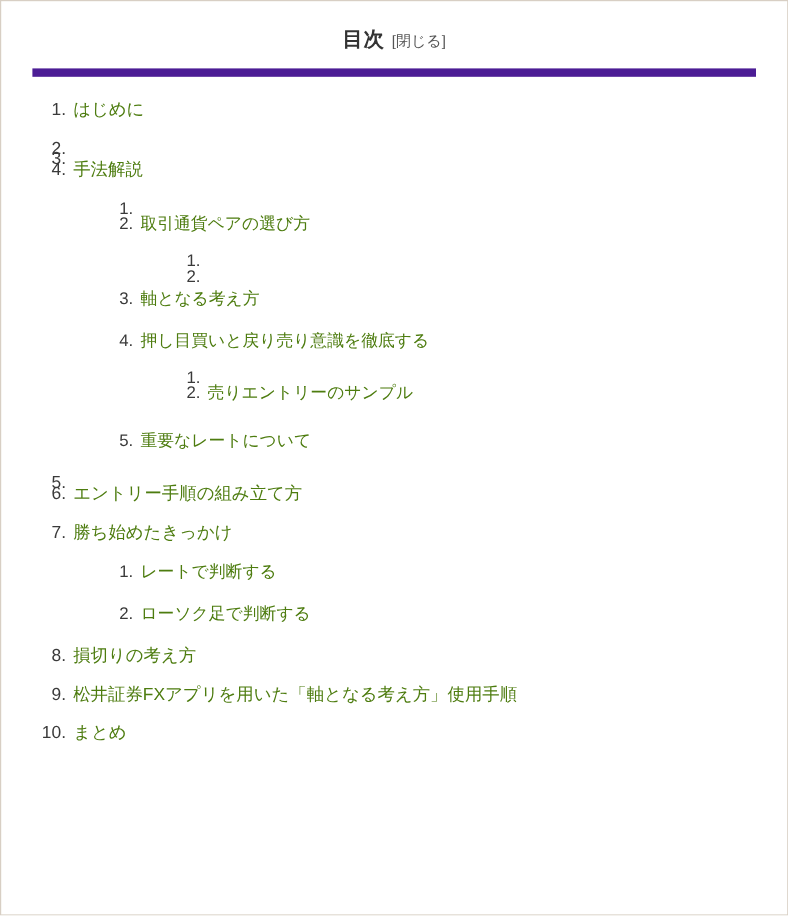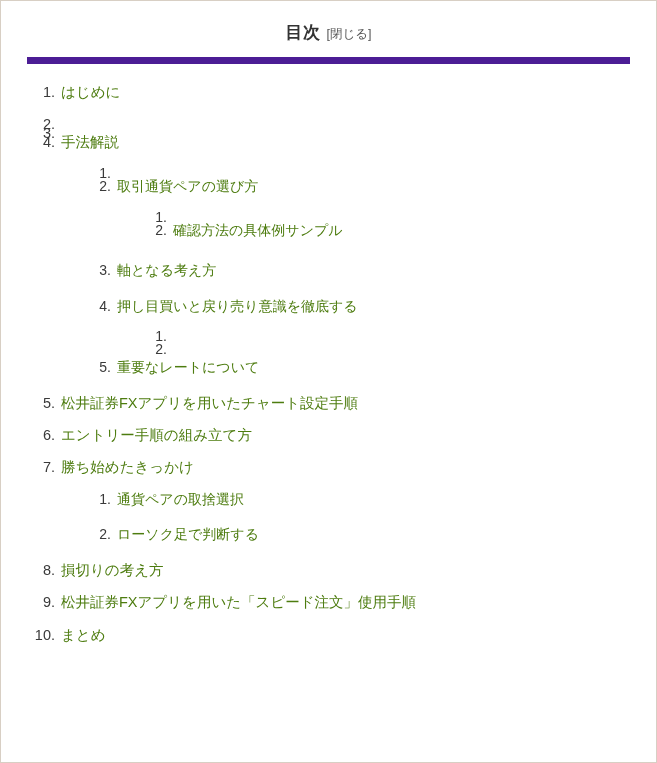--- a/index.html
+++ b/index.html
@@ -135,90 +135,89 @@
             <li>
               <span class="num">2.</span>
               <a class="toc-link">取引通貨ペアの選び方</a>
               <div class="lvl2-wrap">
                 <ol class="sub-list">
                   <li>
                     <span class="num">1.</span>
                   </li>
                   <li>
                     <span class="num">2.</span>
-                    <a class="toc-link">確認方法の具体例サンプル</a>
                   </li>
                 </ol>
               </div>
             </li>
 
             <li>
               <span class="num">3.</span>
               <a class="toc-link">軸となる考え方</a>
             </li>
 
             <li>
               <span class="num">4.</span>
               <a class="toc-link">押し目買いと戻り売り意識を徹底する</a>
               <div class="lvl2-wrap">
                 <ol class="sub-list">
                   <li>
                     <span class="num">1.</span>
                   </li>
                   <li>
                     <span class="num">2.</span>
+                    <a class="toc-link">売りエントリーのサンプル</a>
                   </li>
                 </ol>
               </div>
             </li>
 
             <li>
               <span class="num">5.</span>
               <a class="toc-link">重要なレートについて</a>
             </li>
 
           </ol>
         </div>
       </li>
 
       <li>
         <span class="num">5.</span>
-        <a class="toc-link">松井証券FXアプリを用いたチャート設定手順</a>
       </li>
 
       <li>
         <span class="num">6.</span>
         <a class="toc-link">エントリー手順の組み立て方</a>
       </li>
 
       <li>
         <span class="num">7.</span>
         <a class="toc-link">勝ち始めたきっかけ</a>
         <div class="lvl1-wrap">
           <ol class="sub-list">
             <li>
               <span class="num">1.</span>
-              <a class="toc-link">通貨ペアの取捨選択</a>
+              <a class="toc-link">レートで判断する</a>
             </li>
             <li>
               <span class="num">2.</span>
               <a class="toc-link">ローソク足で判断する</a>
             </li>
           </ol>
         </div>
       </li>
 
       <li>
         <span class="num">8.</span>
         <a class="toc-link">損切りの考え方</a>
       </li>
 
       <li>
         <span class="num">9.</span>
-        <a class="toc-link">松井証券FXアプリを用いた「スピード注文」使用手順</a>
+        <a class="toc-link">松井証券FXアプリを用いた「軸となる考え方」使用手順</a>
       </li>
 
       <li>
         <span class="num">10.</span>
         <a class="toc-link">まとめ</a>
       </li>
 
     </ol>
   </div>
 </div>

